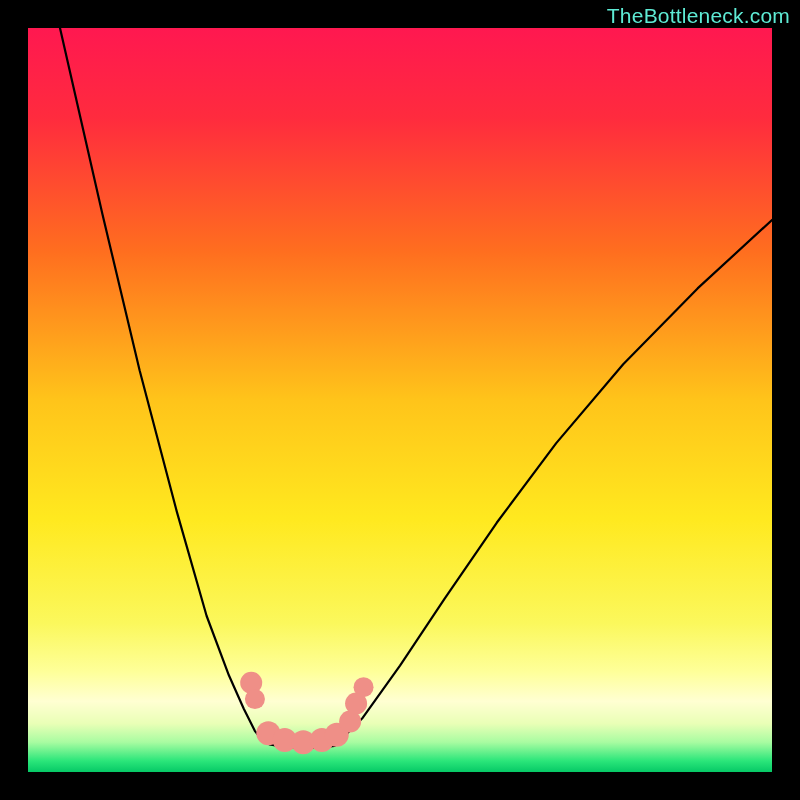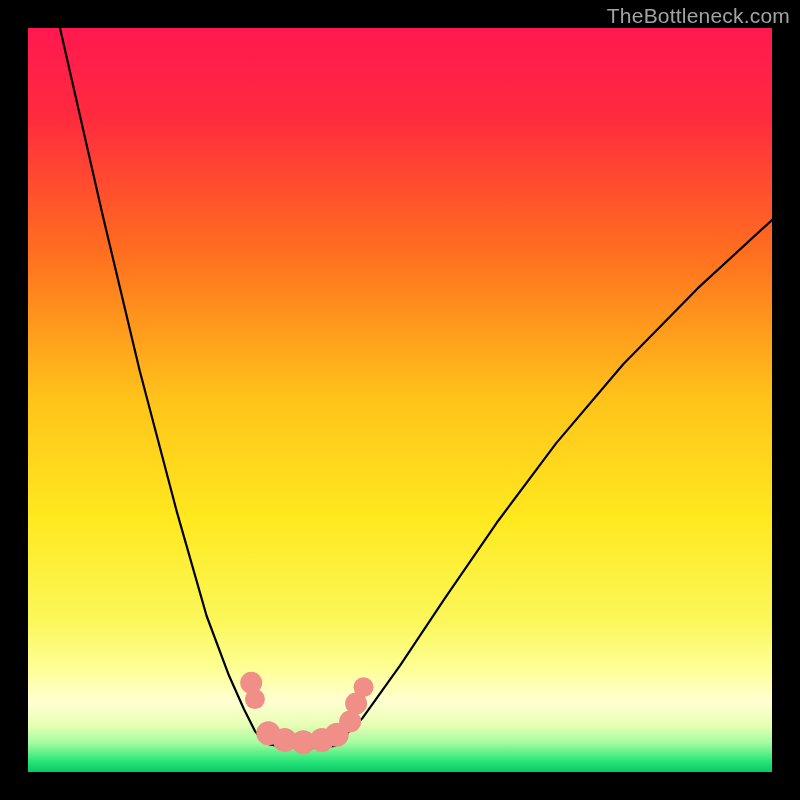--- a/index.html
+++ b/index.html
@@ -23,21 +23,21 @@
     top: 28px;
     left: 28px;
     width: 744px;
     height: 744px;
     overflow: hidden;
   }
   .watermark {
     position: absolute;
     top: 4px;
     right: 10px;
-    color: #a3a3a3;
+    color: #5eead4;
     font-size: 21px;
     font-weight: 500;
     letter-spacing: 0.2px;
   }
 </style>
 </head>
 <body>
 
 <div class="frame">
   <div class="watermark">TheBottleneck.com</div>

